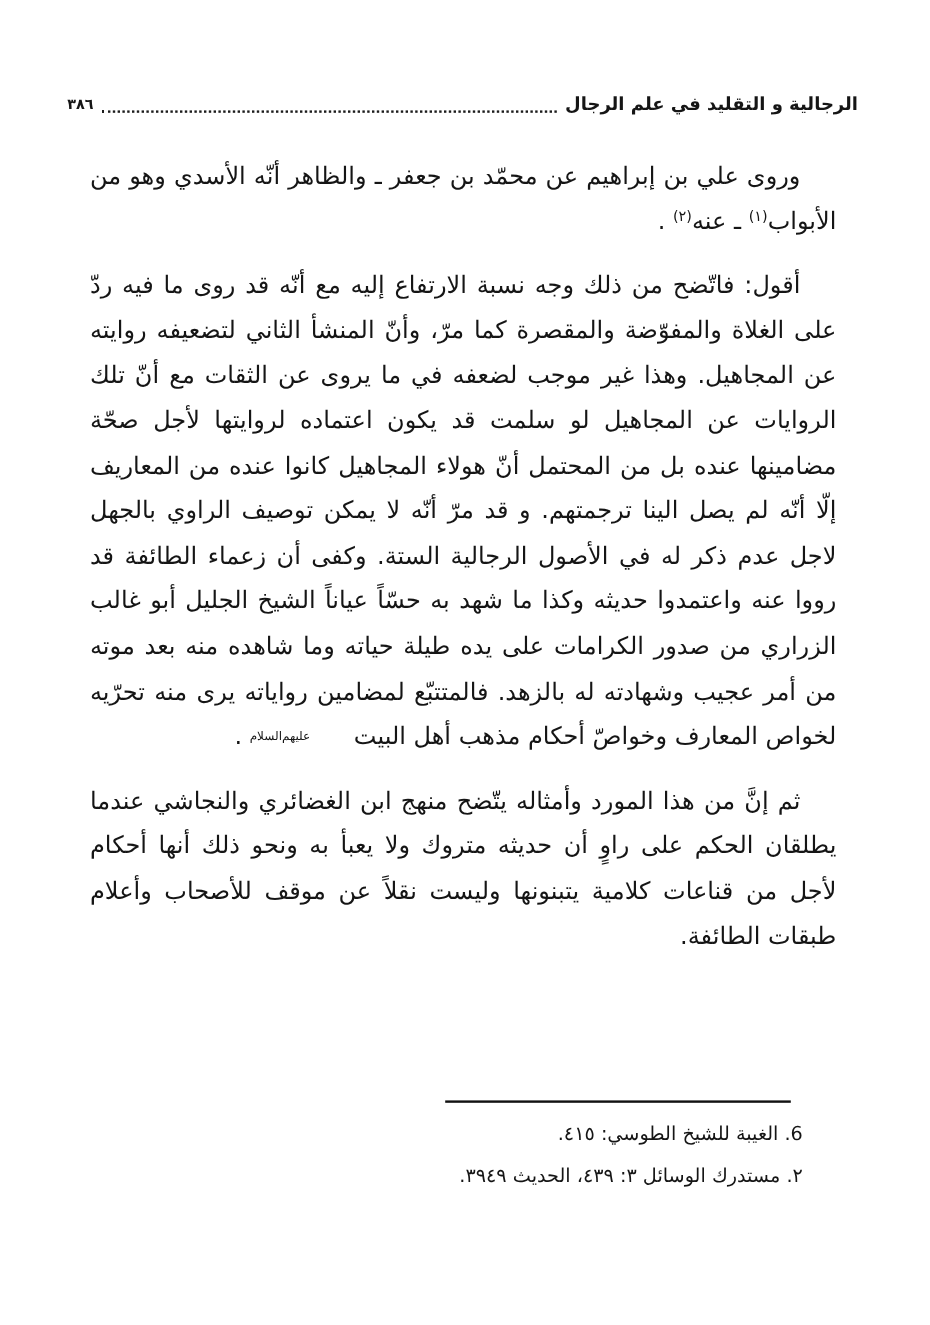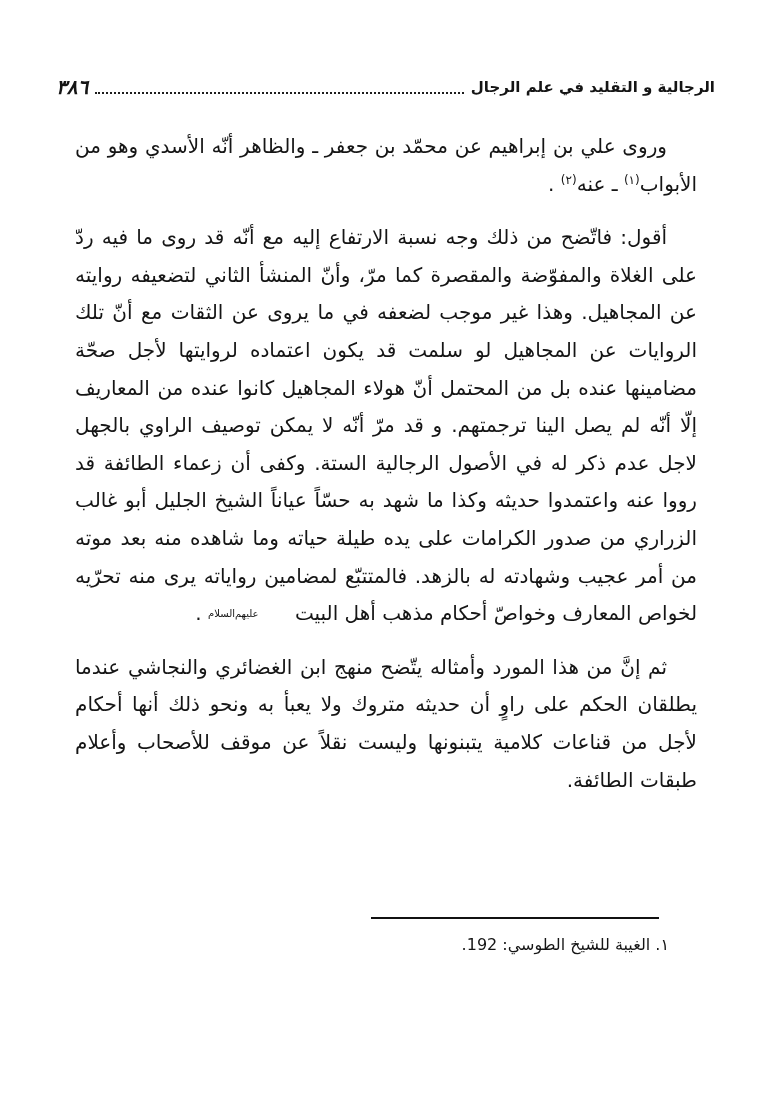--- a/index.html
+++ b/index.html
@@ -34,23 +34,22 @@
     flex: 0 0 auto;
   }
   .running-header .dotted-leader {
     flex: 1 1 auto;
     border-bottom: 2.5px dotted #1c1c1c;
     margin: 0 7px 4px 7px;
     height: 0;
   }
   .running-header .page-no {
     flex: 0 0 auto;
-    font-size: 20px;
+    font-size: 12px;
     letter-spacing: 1px;
-    font-style: italic;
   }
   
   .body-text {
     position: absolute;
     top: 112px;
     right: 62px;
     width: 654px;
     font-size: 20px;
     line-height: 37.6px;
     text-align: justify;
@@ -116,16 +115,17 @@
 
     <p><span class="lead-bold">أقول:</span><span> فاتّضح من ذلك وجه نسبة الارتفاع إليه مع أنّه قد روى ما فيه ردّ على الغلاة والمفوّضة والمقصرة كما مرّ، وأنّ المنشأ الثاني لتضعيفه روايته عن المجاهيل. وهذا غير موجب لضعفه في ما يروى عن الثقات مع أنّ تلك الروايات عن المجاهيل لو سلمت قد يكون اعتماده لروايتها لأجل صحّة مضامينها عنده بل من المحتمل أنّ هولاء المجاهيل كانوا عنده من المعاريف إلّا أنّه لم يصل الينا ترجمتهم. و قد مرّ أنّه لا يمكن توصيف الراوي بالجهل لاجل عدم ذكر له في الأصول الرجالية الستة. وكفى أن زعماء الطائفة قد رووا عنه واعتمدوا حديثه وكذا ما شهد به حسّاً عياناً الشيخ الجليل أبو غالب الزراري من صدور الكرامات على يده طيلة حياته وما شاهده منه بعد موته من أمر عجيب وشهادته له بالزهد. فالمتتبّع لمضامين رواياته يرى منه تحرّيه لخواص المعارف وخواصّ أحكام مذهب أهل البيت </span><span class="honorific">عليهم‌السلام</span><span> .</span></p>
 
     <p><span>ثم إنَّ من هذا المورد وأمثاله يتّضح منهج ابن الغضائري والنجاشي عندما يطلقان الحكم على راوٍ أن حديثه متروك ولا يعبأ به ونحو ذلك أنها أحكام لأجل من قناعات كلامية يتبنونها وليست نقلاً عن موقف للأصحاب وأعلام طبقات الطائفة.</span></p>
 
   </div>
 
   <div class="footnote-separator"></div>
 
   <div class="footnotes">
-    <p>١. الغيبة للشيخ الطوسي: 192.</p>
+    <p>6. الغيبة للشيخ الطوسي: ٤١٥.</p>
+    <p>٢. مستدرك الوسائل ٣: ٤٣٩، الحديث ٣٩٤٩.</p>
   </div>
 
 </div>
 
 </body></html>

